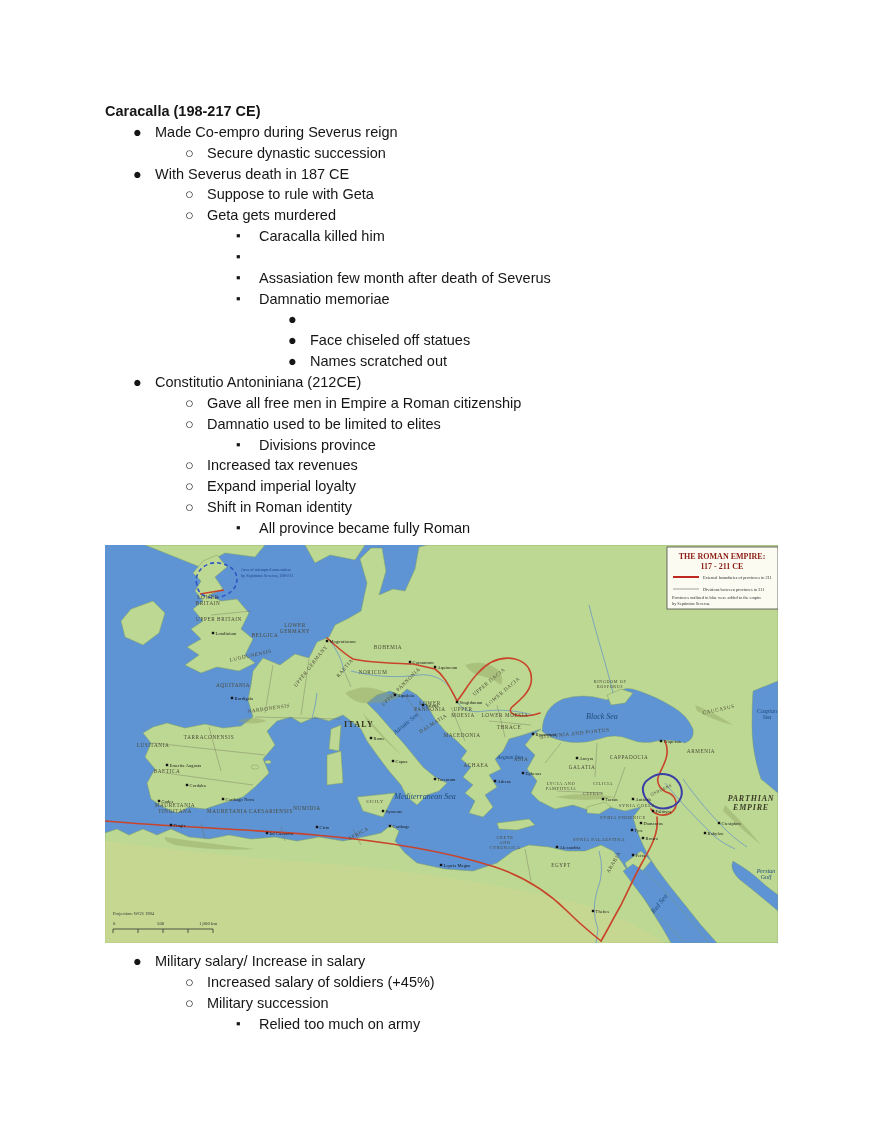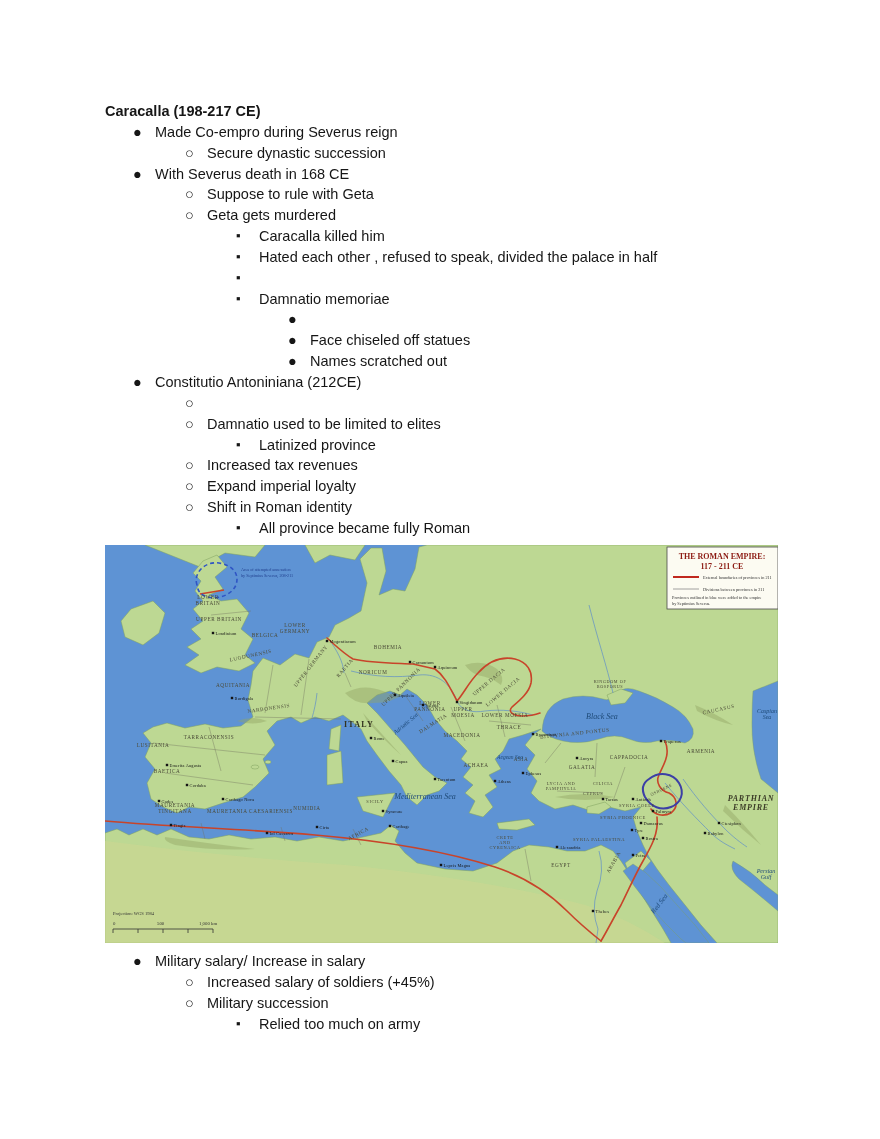--- a/index.html
+++ b/index.html
@@ -45,34 +45,34 @@
 </head>
 <body>
 
 <div class="page">
 
   <div class="docblock" id="block-top">
     <div class="doc-title">Caracalla (198-217 CE)</div>
     <div id="bullets-top">
         <div class="li lvl1"><span class="marker">●</span><span>Made Co-empro during Severus reign</span></div>
         <div class="li lvl2"><span class="marker">○</span><span>Secure dynastic succession</span></div>
-        <div class="li lvl1"><span class="marker">●</span><span>With Severus death in 168 CE</span></div>
+        <div class="li lvl1"><span class="marker">●</span><span>With Severus death in 187 CE</span></div>
         <div class="li lvl2"><span class="marker">○</span><span>Suppose to rule with Geta</span></div>
         <div class="li lvl2"><span class="marker">○</span><span>Geta gets murdered</span></div>
         <div class="li lvl3"><span class="marker">▪</span><span>Caracalla killed him</span></div>
-        <div class="li lvl3"><span class="marker">▪</span><span>Hated each other , refused to speak, divided the palace in half</span></div>
         <div class="li lvl3"><span class="marker">▪</span></div>
+        <div class="li lvl3"><span class="marker">▪</span><span>Assasiation few month after death of Severus</span></div>
         <div class="li lvl3"><span class="marker">▪</span><span>Damnatio memoriae</span></div>
         <div class="li lvl4"><span class="marker">●</span></div>
         <div class="li lvl4"><span class="marker">●</span><span>Face chiseled off statues</span></div>
         <div class="li lvl4"><span class="marker">●</span><span>Names scratched out</span></div>
         <div class="li lvl1"><span class="marker">●</span><span>Constitutio Antoniniana (212CE)</span></div>
-        <div class="li lvl2"><span class="marker">○</span></div>
+        <div class="li lvl2"><span class="marker">○</span><span>Gave all free men in Empire a Roman citizenship</span></div>
         <div class="li lvl2"><span class="marker">○</span><span>Damnatio used to be limited to elites</span></div>
-        <div class="li lvl3"><span class="marker">▪</span><span>Latinized province</span></div>
+        <div class="li lvl3"><span class="marker">▪</span><span>Divisions province</span></div>
         <div class="li lvl2"><span class="marker">○</span><span>Increased tax revenues</span></div>
         <div class="li lvl2"><span class="marker">○</span><span>Expand imperial loyalty</span></div>
         <div class="li lvl2"><span class="marker">○</span><span>Shift in Roman identity</span></div>
         <div class="li lvl3"><span class="marker">▪</span><span>All province became fully Roman</span></div>
       </div>
   </div>
 
   <div class="map-wrap">
     <svg viewBox="0 0 673 398" width="673" height="398">
       <rect class="water" x="0" y="0" width="673" height="398"></rect>

